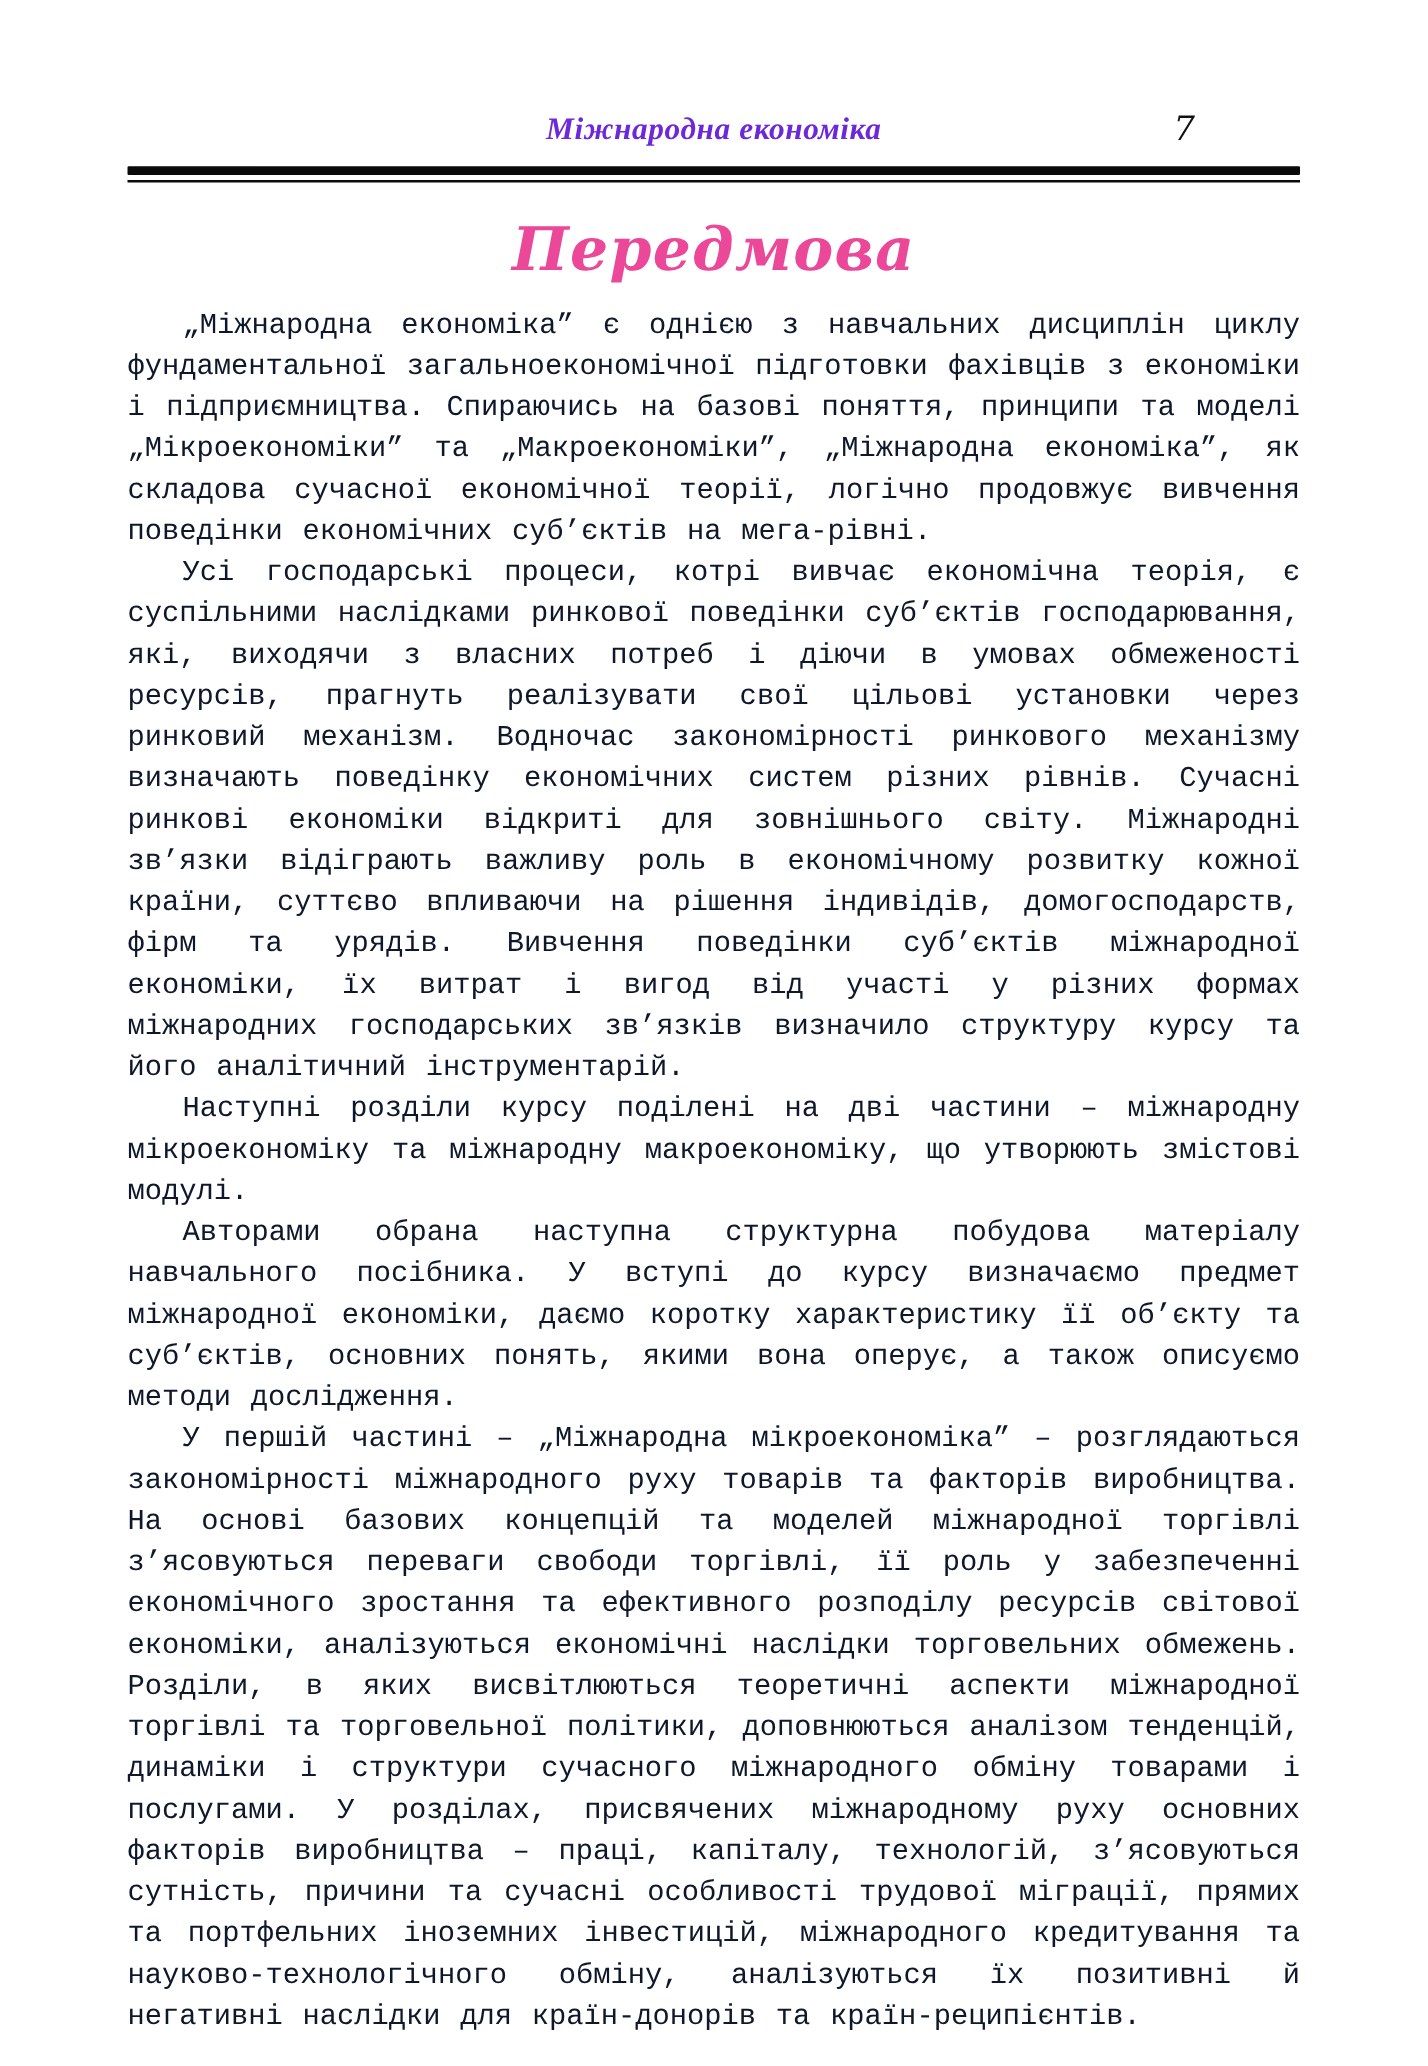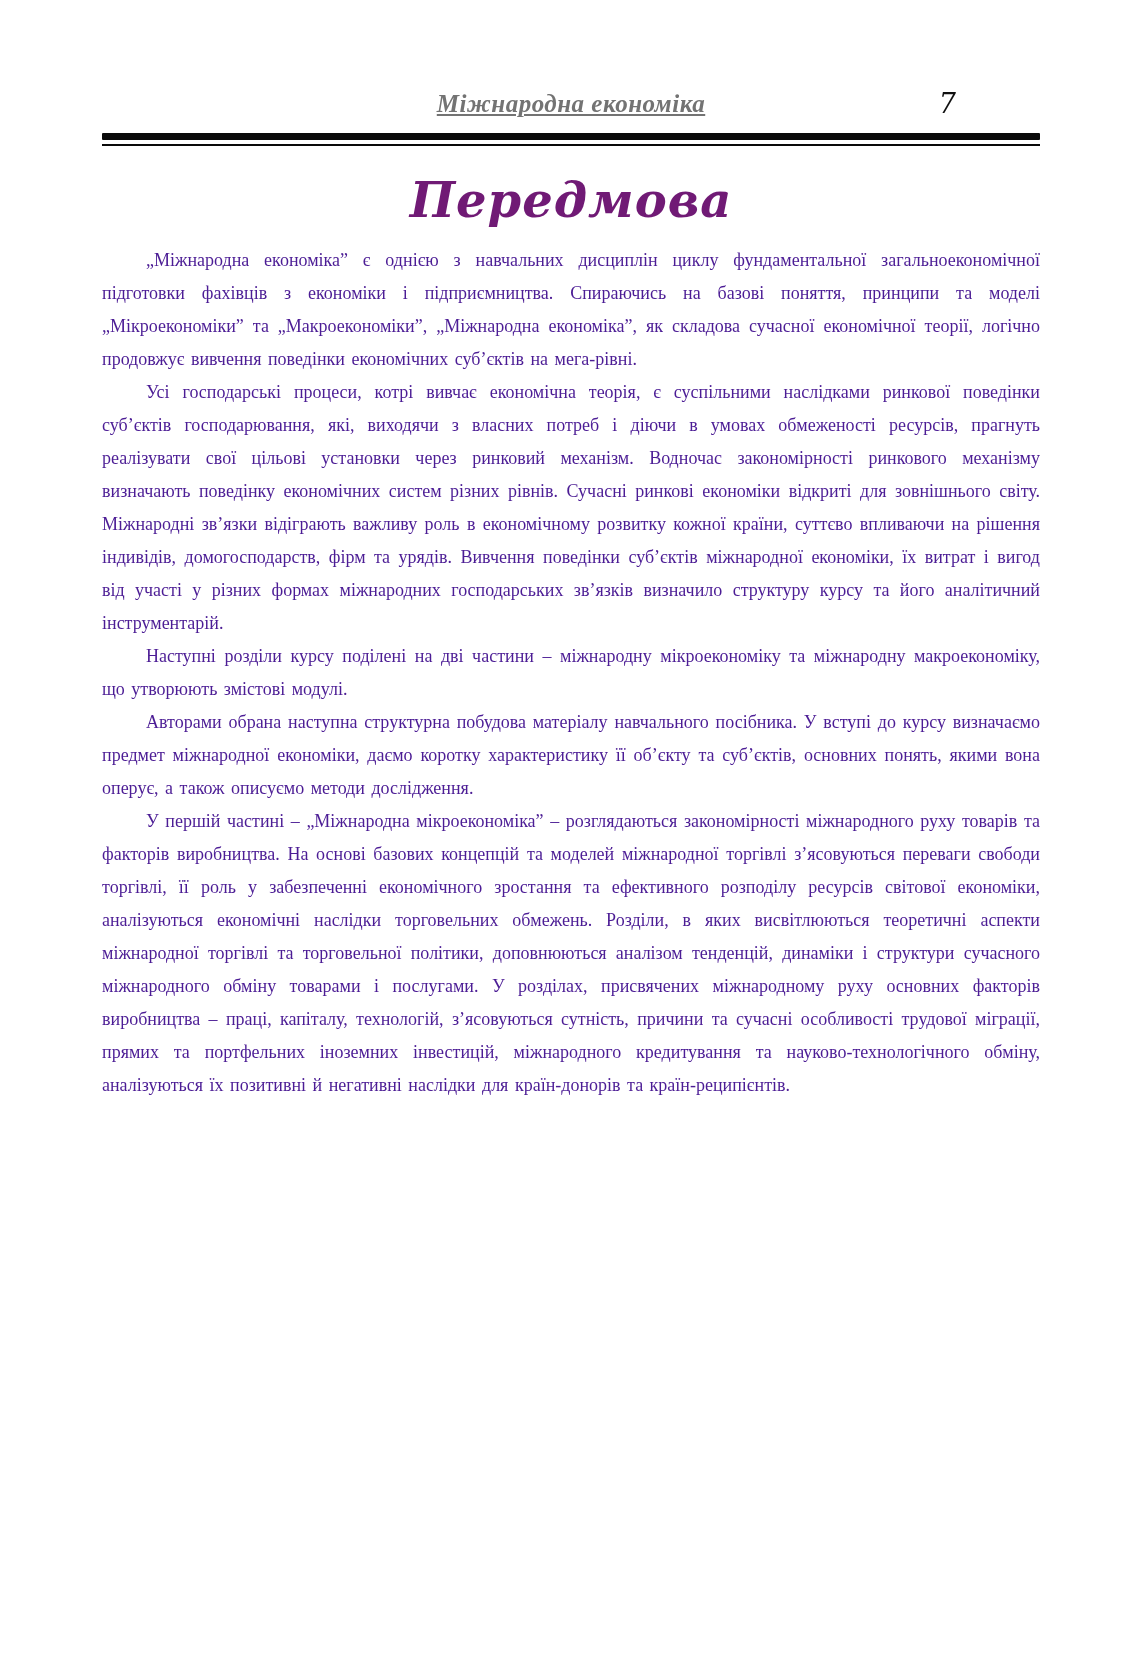--- a/index.html
+++ b/index.html
@@ -24,22 +24,21 @@
     position: relative;
     height: 36px;
   }
   .running-title {
     display: block;
     text-align: center;
     font-weight: bold;
     font-style: italic;
     font-size: 25px;
     letter-spacing: 0.5px;
-    color: #737373;
-    text-decoration: underline;
+    color: #6d28d9;
   }
   .page-number {
     position: absolute;
     right: 84px;
     top: -2px;
     font-family: "DejaVu Serif", serif;
     font-style: italic;
     font-size: 27px;
     color: #101010;
   }
@@ -55,30 +54,31 @@
     margin-top: 4px;
   }
   .chapter-title {
     margin: 26px 0 16px 0;
     text-align: center;
     font-family: "DejaVu Serif", serif;
     font-style: italic;
     font-weight: bold;
     font-size: 48px;
     letter-spacing: 1px;
-    color: #701a75;
+    color: #ec4899;
   }
   .body-text p {
     margin: 0;
-    font-size: 18px;
+    font-size: 23px;
     line-height: 33px;
     text-align: justify;
     text-indent: 44px;
     word-spacing: 2px;
-    color: #4c1d95;
+    color: #0f172a;
+    font-family: Liberation Mono, monospace;
   }
 </style>
 </head>
 <body>
 
 <div class="page">
 
   <div class="header">
     <span class="running-title">Міжнародна економіка</span>
     <span class="page-number">7</span>

